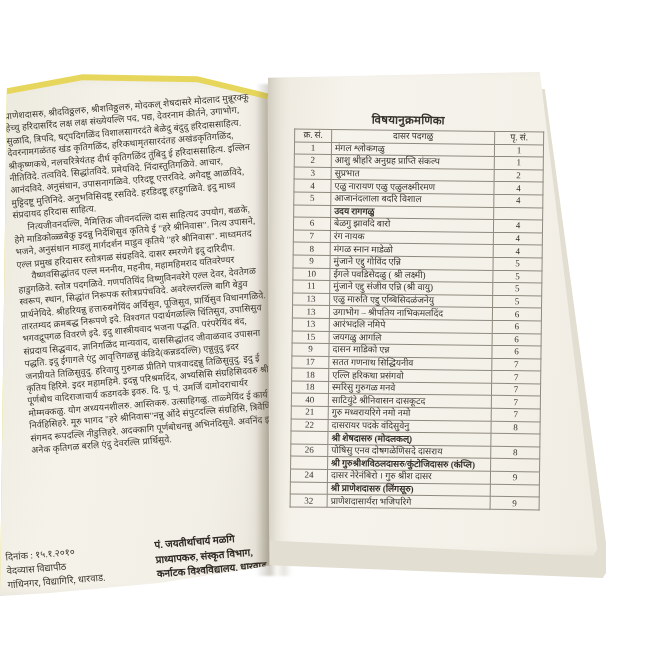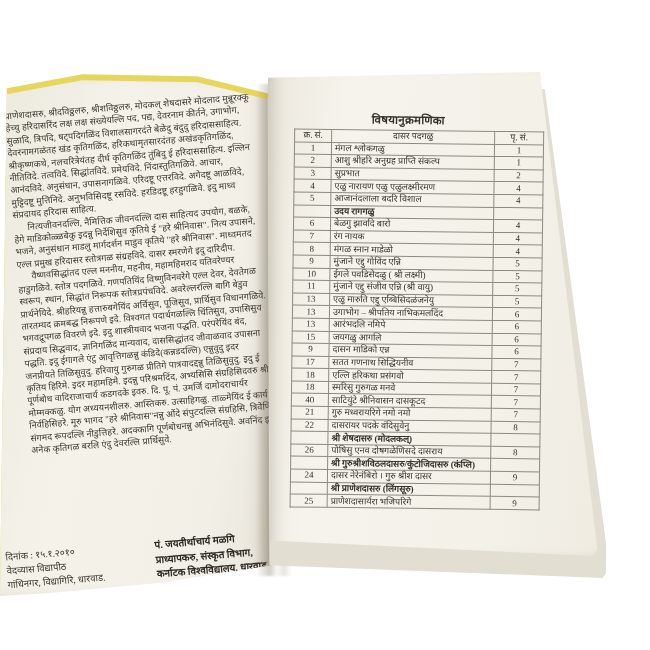--- a/index.html
+++ b/index.html
@@ -280,21 +280,21 @@
               <td class="c-no">24</td>
               <td class="c-title">दासर नेरेनंबिरो । गुरु श्रीश दासर</td>
               <td class="c-pg">9</td>
             </tr>
             <tr>
               <td class="c-no"></td>
               <td class="c-title section">श्री प्राणेशदासरु (लिंगसूरु)</td>
               <td class="c-pg"></td>
             </tr>
             <tr>
-              <td class="c-no">25</td>
+              <td class="c-no">32</td>
               <td class="c-title">प्राणेशदासार्यरा भजिपरिगे</td>
               <td class="c-pg">9</td>
             </tr>
           </tbody>
       </table>
     </div>
   </div>
 
 
 </div>

